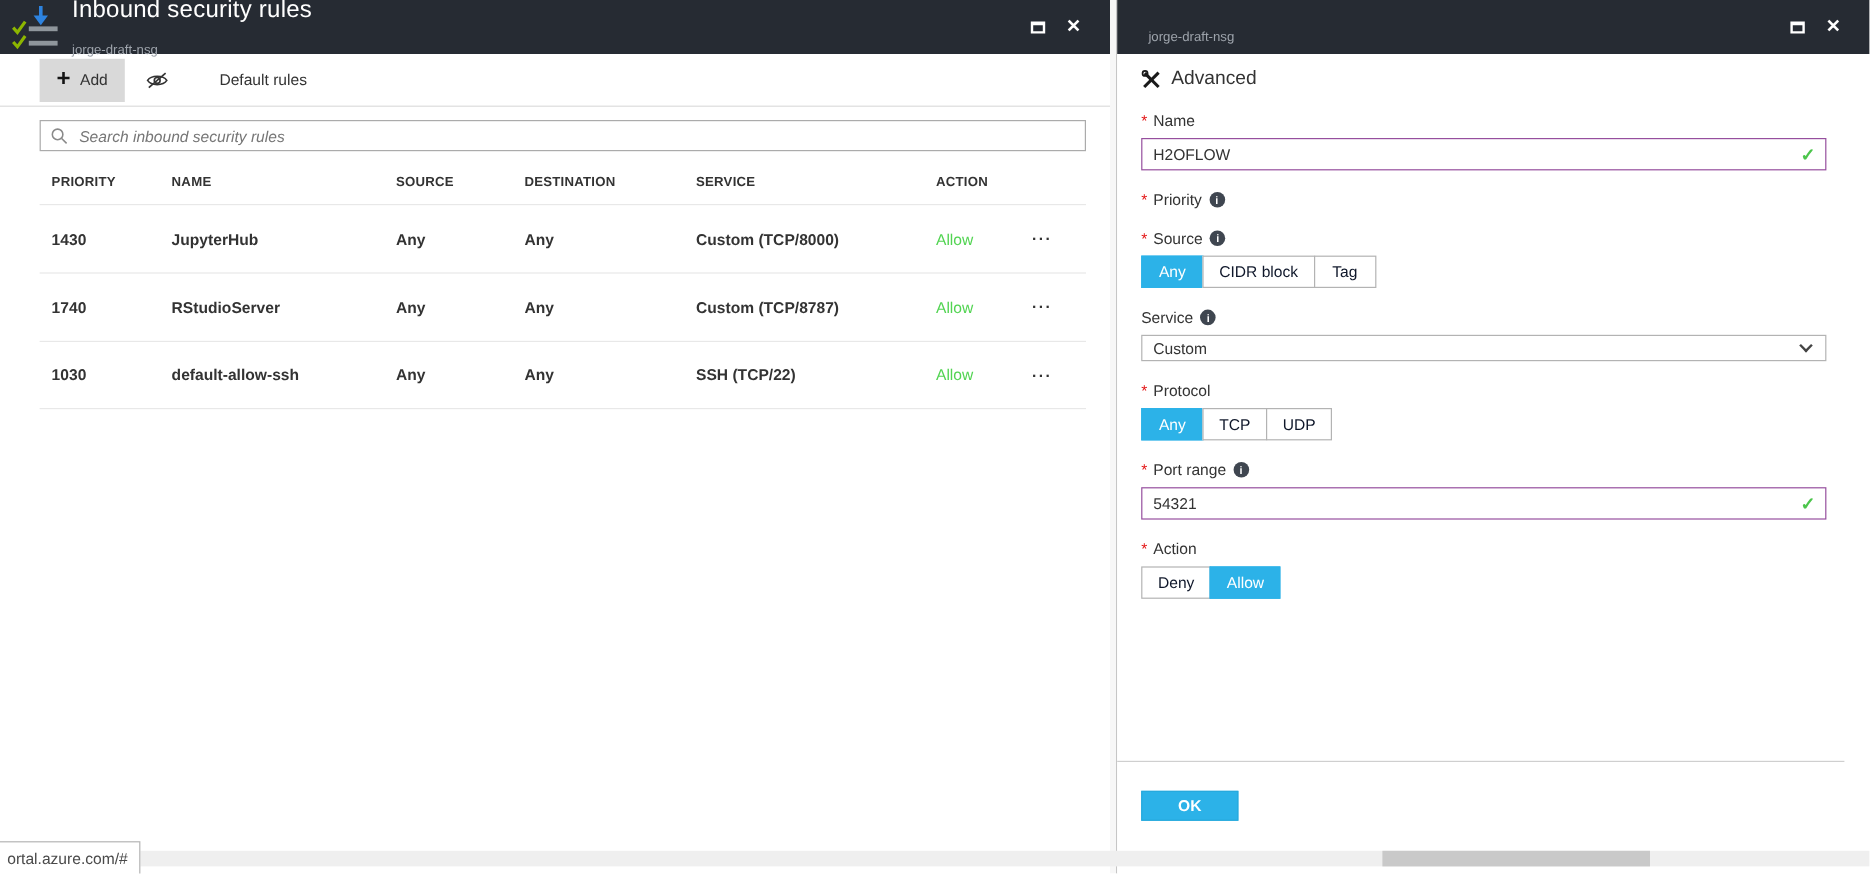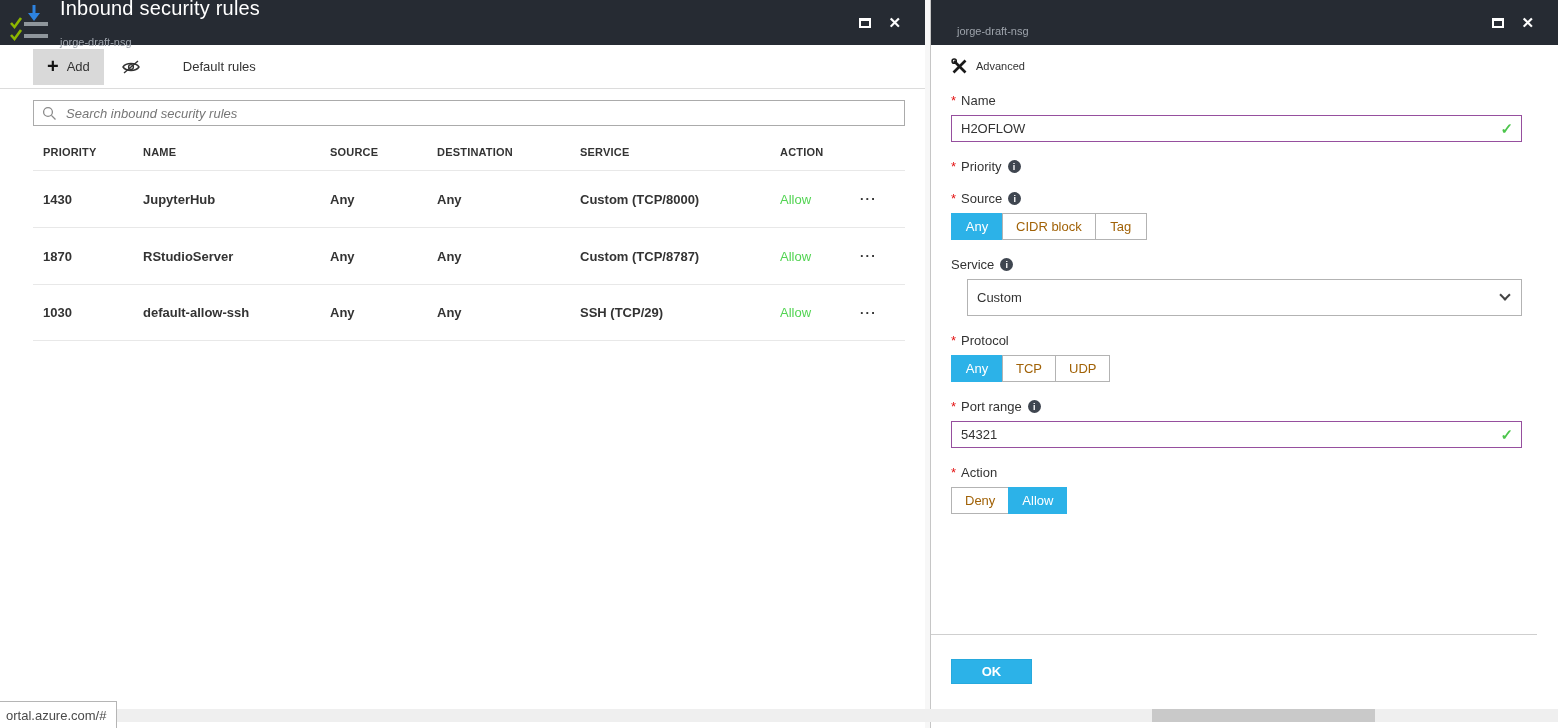--- a/index.html
+++ b/index.html
@@ -46,43 +46,43 @@
   .thead, .trow { display:grid; grid-template-columns:100px 187px 107px 143px 200px 80px 1fr; padding-left:10px; }
   .thead { padding-top:20px; padding-bottom:12px; font-size:11px; font-weight:700; color:#333; letter-spacing:.2px; }
   .trow { height:57px; align-items:center; border-top:1px solid #e8e8e8; font-weight:700; cursor:pointer; }
   .trow:last-child { border-bottom:1px solid #e8e8e8; }
   .cell-action { font-weight:400; }
   .cell-menu { font-weight:700; letter-spacing:2px; color:#333; padding-bottom:7px; cursor:pointer; }
 
   
   .advanced-row { height:42px; display:flex; align-items:center; padding-left:20px; }
   .advanced-btn { display:flex; align-items:center; gap:8px; background:none; border:none;
-                  font-family:inherit; font-size:11px; color:#333; cursor:pointer; padding:0; }
+                  font-family:inherit; font-size:16px; color:#333; cursor:pointer; padding:0; }
 
   .form { padding:6px 36px 0 20px; }
   .field { margin-bottom:17px; }
   .flabel { font-size:13px; color:#333; margin-bottom:7px; display:flex; align-items:center; }
   .req { color:#e31212; margin-right:5px; font-weight:400; }
   .info-dot { width:13px; height:13px; border-radius:50%; background:#3f4650; color:#fff; font-size:9px;
               font-weight:700; display:inline-flex; align-items:center; justify-content:center; margin-left:6px; }
   .input-wrap { position:relative;border-radius:13px; }
   .tinput { width:100%; height:27px; border:1px solid #b3b3b3; padding:0 28px 0 9px; font-size:13px;
             color:#333; font-family:inherit; outline:none; background:#fff; }
   .input-wrap.valid .tinput { border-color:#964f9e; }
   .check-glyph { position:absolute; right:9px; top:50%; transform:translateY(-50%); color:#4cc54c;
                  font-weight:700; font-size:15px; }
 
   .toggle-group { display:flex; }
   .toggle { height:27px; line-height:25px; border:1px solid #b3b3b3; background:#fff; padding:0 13px;
-            font-size:13px; margin-left:-1px; text-align:center; min-width:52px; cursor:pointer; color:#a16207; }
+            font-size:13px; margin-left:-1px; text-align:center; min-width:52px; cursor:pointer; color:#0f172a; }
   .toggle:first-child { margin-left:0; }
   .toggle.sel { background:#2cb2e8; border-color:#2cb2e8; color:#fff; }
 
-  .selectbox { height:37px; border:1px solid #b3b3b3; display:flex; align-items:center;
-               justify-content:space-between; padding:0 12px 0 9px; font-size:13px; cursor:pointer; background:#fff;margin-left:16px; }
+  .selectbox { height:22px; border:1px solid #b3b3b3; display:flex; align-items:center;
+               justify-content:space-between; padding:0 12px 0 9px; font-size:13px; cursor:pointer; background:#fff; }
   .chev { width:8px; height:8px; border-right:2px solid #444; border-bottom:2px solid #444;
           transform:rotate(45deg); margin-top:-5px; }
 
   .footer-line { position:absolute; left:0; width:606px; top:634px; border-top:1px solid #cfcfcf; }
   .ok-btn { position:absolute; left:20px; top:659px; width:81px; height:25px; background:#2cb2e8;
             color:#fff; border:1px solid #27a9dd; font-family:inherit; font-size:13px; font-weight:700; cursor:pointer; }
 
   
   .hscroll { position:absolute; left:0; right:0; top:709px; height:13px; background:#efefef; z-index:2; }
   .hscroll .thumb { position:absolute; left:1152px; width:223px; height:13px; background:#c9c9c9; cursor:grab; }
@@ -154,34 +154,34 @@
           <div class="trow">
             <span class="cell cell-priority">1430</span>
             <span class="cell cell-name">JupyterHub</span>
             <span class="cell cell-source">Any</span>
             <span class="cell cell-destination">Any</span>
             <span class="cell cell-service">Custom (TCP/8000)</span>
             <span class="cell cell-action" style="color: rgb(82, 212, 82);">Allow</span>
             <span class="cell cell-menu">...</span>
           </div>
           <div class="trow">
-            <span class="cell cell-priority">1870</span>
+            <span class="cell cell-priority">1740</span>
             <span class="cell cell-name">RStudioServer</span>
             <span class="cell cell-source">Any</span>
             <span class="cell cell-destination">Any</span>
             <span class="cell cell-service">Custom (TCP/8787)</span>
             <span class="cell cell-action" style="color: rgb(82, 212, 82);">Allow</span>
             <span class="cell cell-menu">...</span>
           </div>
           <div class="trow">
             <span class="cell cell-priority">1030</span>
             <span class="cell cell-name">default-allow-ssh</span>
             <span class="cell cell-source">Any</span>
             <span class="cell cell-destination">Any</span>
-            <span class="cell cell-service">SSH (TCP/29)</span>
+            <span class="cell cell-service">SSH (TCP/22)</span>
             <span class="cell cell-action" style="color: rgb(82, 212, 82);">Allow</span>
             <span class="cell cell-menu">...</span>
           </div>
         </div>
     </div>
   </section>
 
   <div class="blade-gap"></div>
 
   <section class="blade-right">

